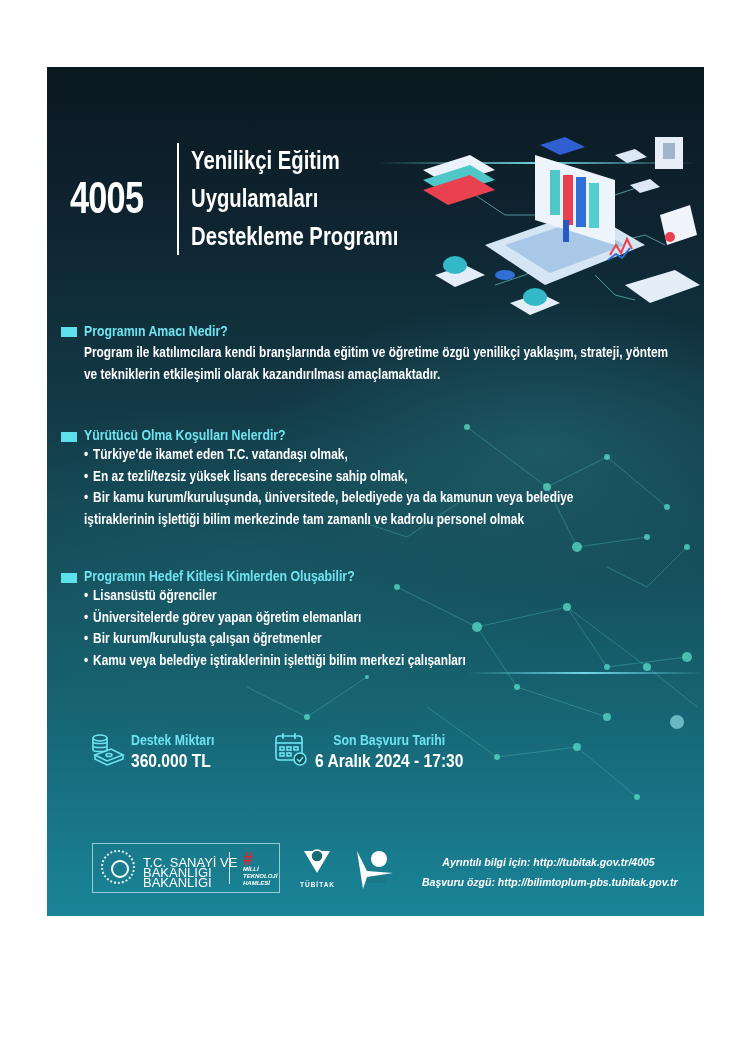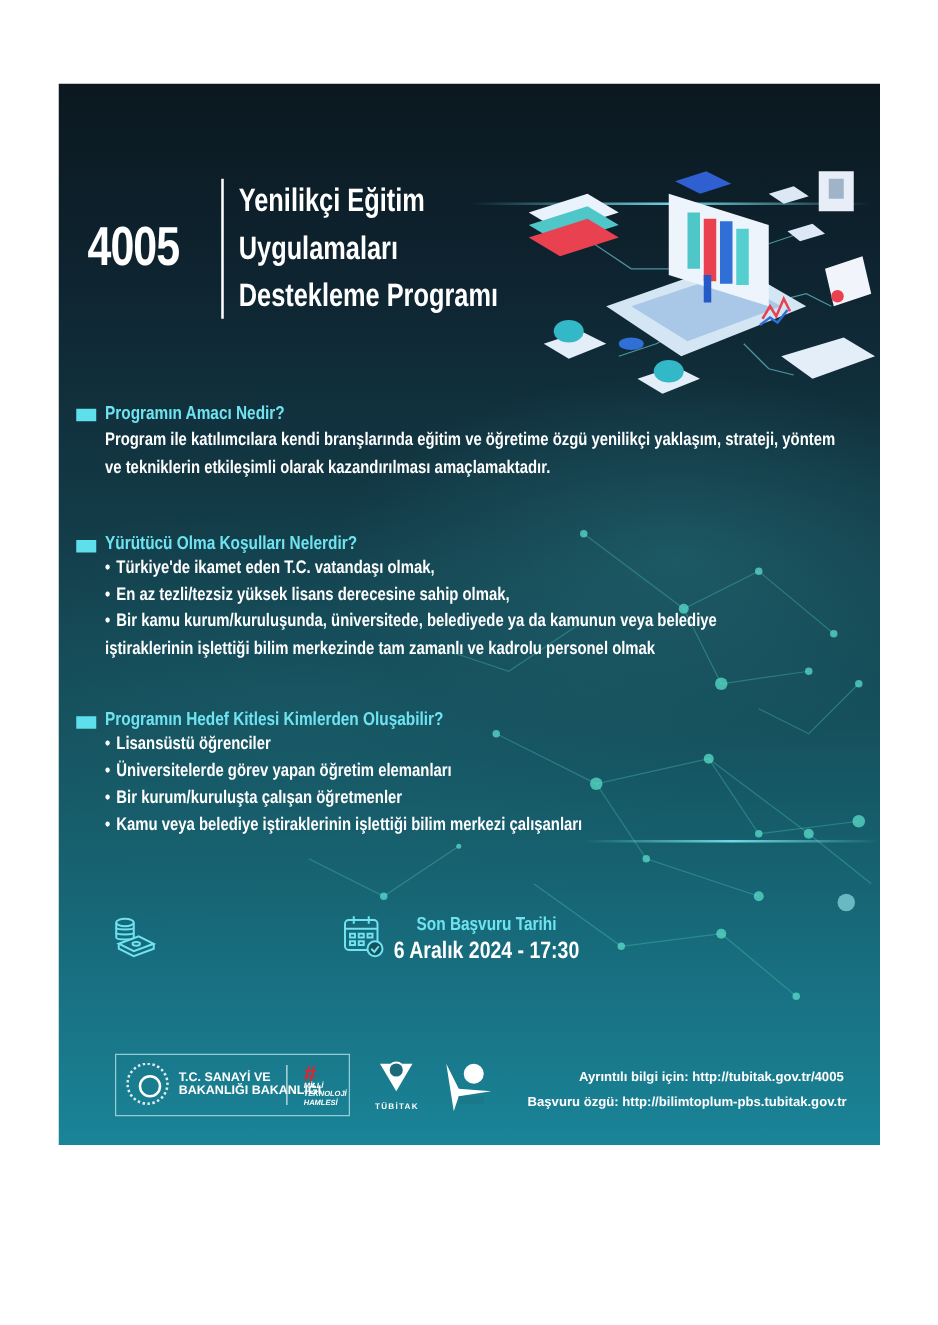--- a/index.html
+++ b/index.html
@@ -30,29 +30,29 @@
   .info { position:absolute; top:664px; display:flex; align-items:flex-start; }
   .info .ico { width:36px; height:36px; margin-right:6px; }
   .info .lbl { font-size:15px; font-weight:bold; color:#6fe3ef; transform:scaleX(0.82); transform-origin:left; white-space:nowrap; }
   .info .val { font-size:19px; font-weight:bold; transform:scaleX(0.82); transform-origin:left; white-space:nowrap; margin-top:2px; }
   .logo-box { position:absolute; left:45px; top:776px; width:186px; height:48px;
     border:1px solid rgba(200,240,245,0.7); }
   .logo-box .seal { position:absolute; left:8px; top:6px; width:34px; height:34px; border-radius:50%;
     border:2px dotted rgba(255,255,255,0.85); box-sizing:border-box; }
   .logo-box .seal::after { content:""; position:absolute; left:8px; top:8px; width:14px; height:14px;
     border-radius:50%; border:2px solid #fff; }
-  .logo-box .ministry { position:absolute; left:50px; top:14px; font-size:10px; font-weight:bold; line-height:10px; }
+  .logo-box .ministry { position:absolute; left:50px; top:14px; font-size:13px; font-weight:normal; line-height:10px; }
   .logo-box .divider { position:absolute; left:136px; top:8px; width:1px; height:32px; background:rgba(255,255,255,0.8); }
   .mtl { position:absolute; left:150px; top:8px; width:34px; }
   .mtl .hash { color:#e8202a; font-size:18px; font-weight:bold; line-height:14px; }
   .mtl .txt { font-size:6px; font-weight:bold; font-style:italic; line-height:7px; }
   .tubitak { position:absolute; left:253px; top:778px; width:34px; text-align:center; }
   .tubitak .label { font-size:6.5px; font-weight:bold; letter-spacing:1px; margin-top:2px; }
   .btp { position:absolute; left:306px; top:780px; width:44px; height:44px; }
-  .links { position:absolute; left:375px; top:785px; font-size:10.5px; font-weight:bold; line-height:20px; text-align:right; width:253px; }
+  .links { position:absolute; left:375px; top:785px; font-size:10.5px; font-weight:bold; line-height:20px; text-align:center; width:253px;font-style:italic; }
   .links div { white-space:nowrap; }
 </style>
 </head>
 <body>
 
 <div class="poster">
 
   <svg class="net" viewBox="0 0 657 849">
     <g stroke="rgba(80,200,190,0.35)" stroke-width="1" fill="none">
       <polyline points="420,360 500,420 560,390 620,440"></polyline>
@@ -167,20 +167,24 @@
       <g stroke="#6fe3ef" stroke-width="1.6" fill="none">
         <ellipse cx="11" cy="7" rx="7" ry="3"></ellipse>
         <path d="M4,7 v12 c0,2 14,2 14,0 v-12"></path>
         <path d="M4,11 c0,2 14,2 14,0"></path>
           <path d="M4,15 c0,2 14,2 14,0"></path>
         <polygon points="6,24 22,18 34,24 18,30"></polygon>
         <path d="M6,24 v4 l12,6 l16,-6 v-4"></path>
         <ellipse cx="20" cy="24" rx="3" ry="1.5"></ellipse>
       </g>
     </svg>
+    <div>
+      <div class="lbl">Destek Miktarı</div>
+      <div class="val">360.000 TL</div>
+    </div>
   </div>
 
   <div class="info" style="left:226px;text-align:center;">
     <svg class="ico" viewBox="0 0 36 36">
       <g stroke="#6fe3ef" stroke-width="1.6" fill="none">
         <rect x="3" y="5" width="26" height="24" rx="3"></rect>
         <line x1="3" y1="12" x2="29" y2="12"></line>
         <line x1="10" y1="2" x2="10" y2="8"></line>
           <line x1="22" y1="2" x2="22" y2="8"></line>
         <rect x="7" y="16" width="4" height="3"></rect>

